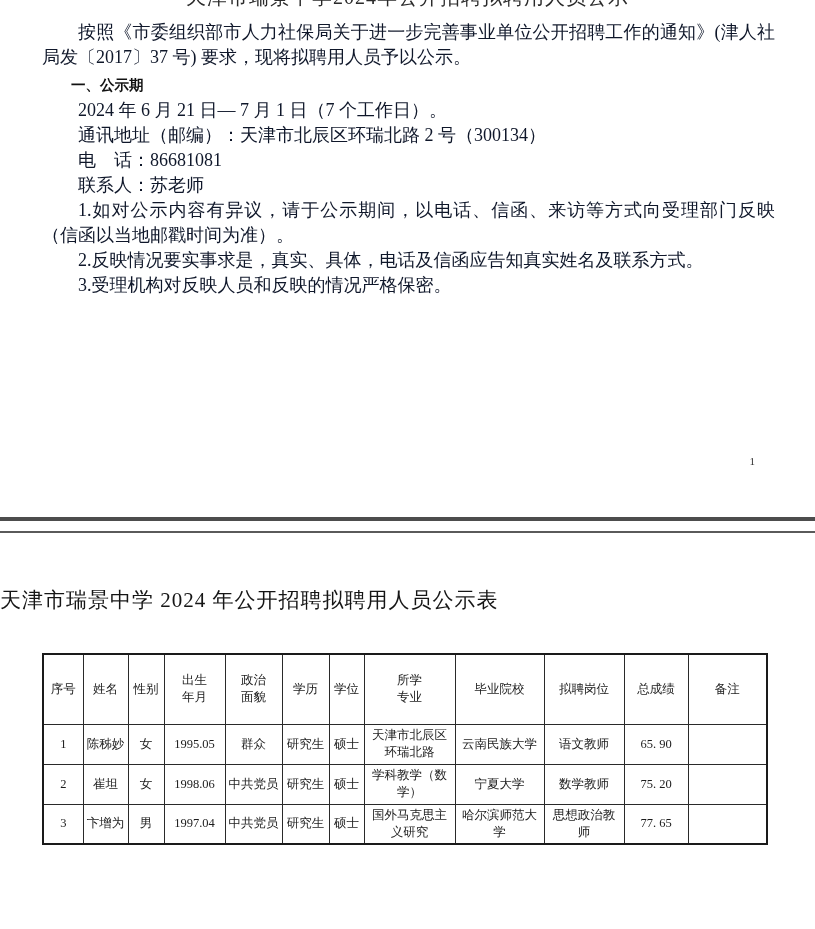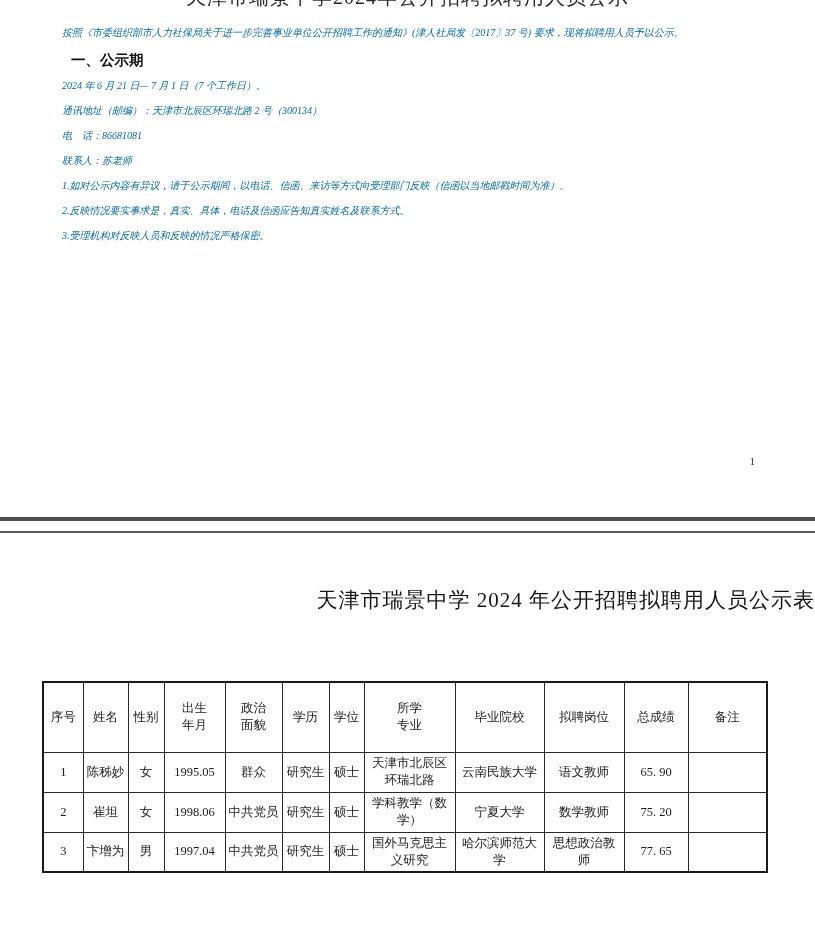--- a/index.html
+++ b/index.html
@@ -23,26 +23,25 @@
     font-size: 20px; letter-spacing: 1px;
     color: #2a2a2a;
   }
 
   
   .textblock {
     position: absolute;
     left: 42px; right: 40px; top: 20px;
   }
   .para {
-    font-size: 10px;
+    font-size: 18px;
     line-height: 25px;
     text-indent: 2em;
     text-align: justify;
-    color: #0369a1;
-    font-style: italic;
+    color: #0f172a;
   }
   .heading {
     font-family: "Liberation Sans", "DejaVu Sans", sans-serif;
     font-weight: bold;
     font-size: 14.5px;
     line-height: 25px;
     text-indent: 2em;
     margin-top: 3px;
     color: #111;
   }
@@ -59,35 +58,34 @@
     height: 4px; background: #4d4d4d;
   }
   .break-thin {
     position: absolute; top: 531px; left: 0; width: 100%;
     height: 2px; background: #5a5a5a;
   }
 
   
   .p2-title {
     position: absolute; top: 586px; left: 0; right: 0;
-    text-align: right;
+    text-align: left;
     font-size: 21px;
     letter-spacing: 1px;
     color: #151515;
   }
 
   table.roster {
     position: absolute;
     top: 653px; left: 42px;
     width: 724px;
     border-collapse: collapse;
     table-layout: fixed;
     border: 2px solid #1a1a1a;
     background: #fff;
-    margin-top: 28px;
   }
   table.roster th, table.roster td {
     border: 1px solid #2a2a2a;
     text-align: center;
     vertical-align: middle;
     font-weight: normal;
     font-size: 12.5px;
     line-height: 17px;
     padding: 2px 3px;
     color: #1c1c1c;

